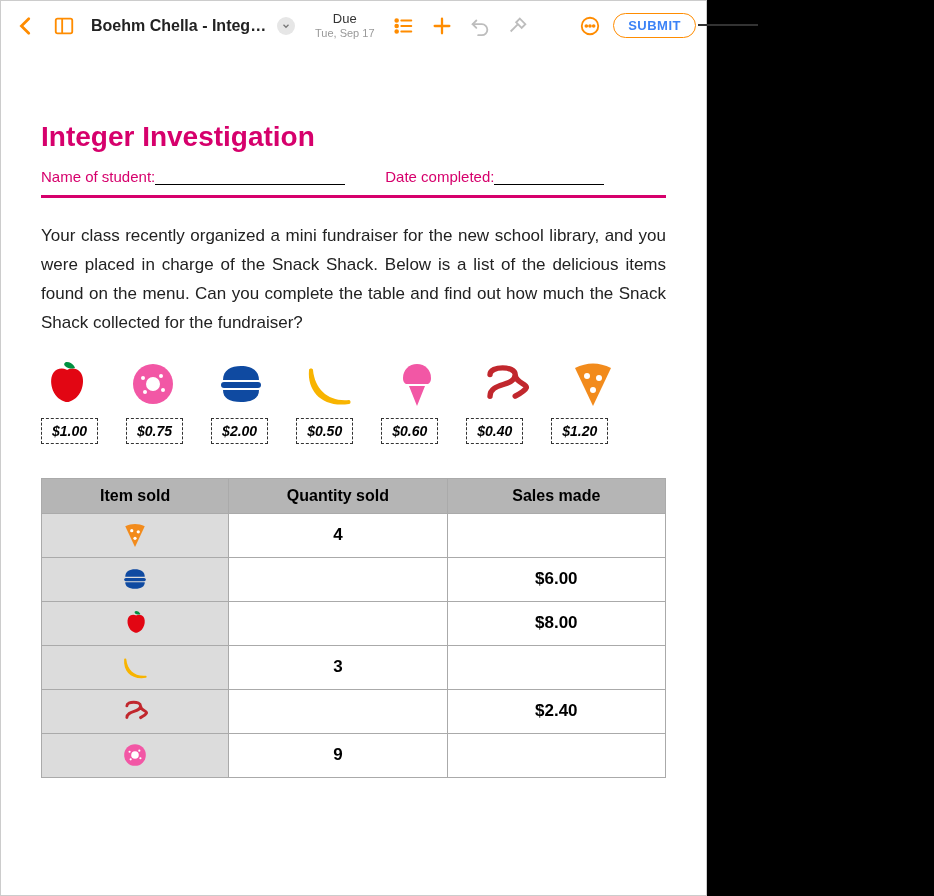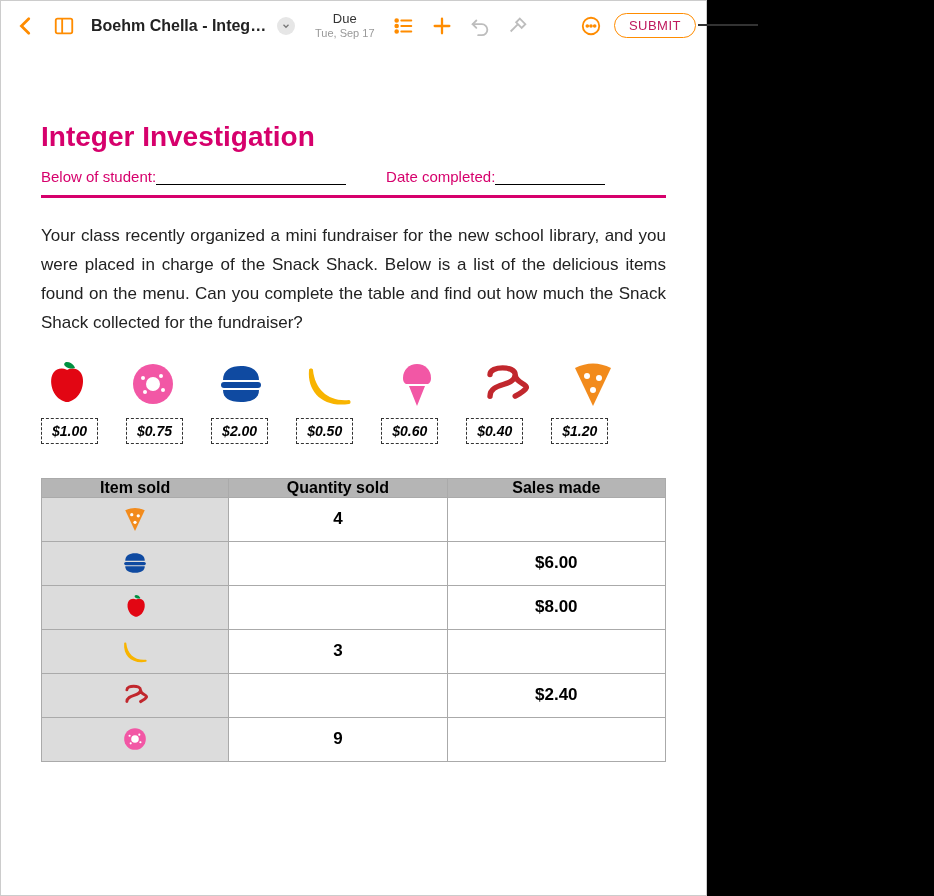--- a/index.html
+++ b/index.html
@@ -60,22 +60,22 @@
     text-align: center;
     margin-left: 12px;
     margin-right: 6px;
     line-height: 1.1;
   }
   .due-label { font-size: 13px; color:#333; }
   .due-date { font-size: 11px; color:#999; }
   .spacer { flex: 1; }
   .submit-btn {
     border: 1.5px solid #ff8c00;
-    color: #be185d;
-    font-weight: 400;
+    color: #3b82f6;
+    font-weight: 700;
     font-size: 13px;
     border-radius: 14px;
     padding: 4px 14px;
     background: transparent;
     cursor: pointer;
     letter-spacing: 0.5px;
   }
   .callout-line {
     position: absolute;
     top: 24px;
@@ -145,20 +145,21 @@
   }
   table.sales {
     width: 100%;
     border-collapse: collapse;
     border: 1px solid #aaa;
   }
   table.sales th {
     background: #b5b5b5;
     font-weight: 700;
     font-size: 16px;
+    padding: 8px;
     border: 1px solid #aaa;
     color: #000;
   }
   table.sales td {
     border: 1px solid #aaa;
     height: 44px;
     text-align: center;
     font-weight: 700;
     font-size: 17px;
     vertical-align: middle;
@@ -278,21 +279,21 @@
           <circle cx="16" cy="12" r="1" fill="currentColor"></circle>
         </svg>
     </div>
     <button class="submit-btn">SUBMIT</button>
   </div>
 
   <div class="doc">
     <h1>Integer Investigation</h1>
     <div class="field-row">
       <div class="field">
-        <span>Below of student:</span>
+        <span>Name of student:</span>
         <span class="blank long"></span>
       </div>
       <div class="field">
         <span>Date completed:</span>
         <span class="blank short"></span>
       </div>
     </div>
     <hr class="hr">
     <p class="para">Your class recently organized a mini fundraiser for the new school library, and you were placed in charge of the Snack Shack. Below is a list of the delicious items found on the menu. Can you complete the table and find out how much the Snack Shack collected for the fundraiser?</p>
 

